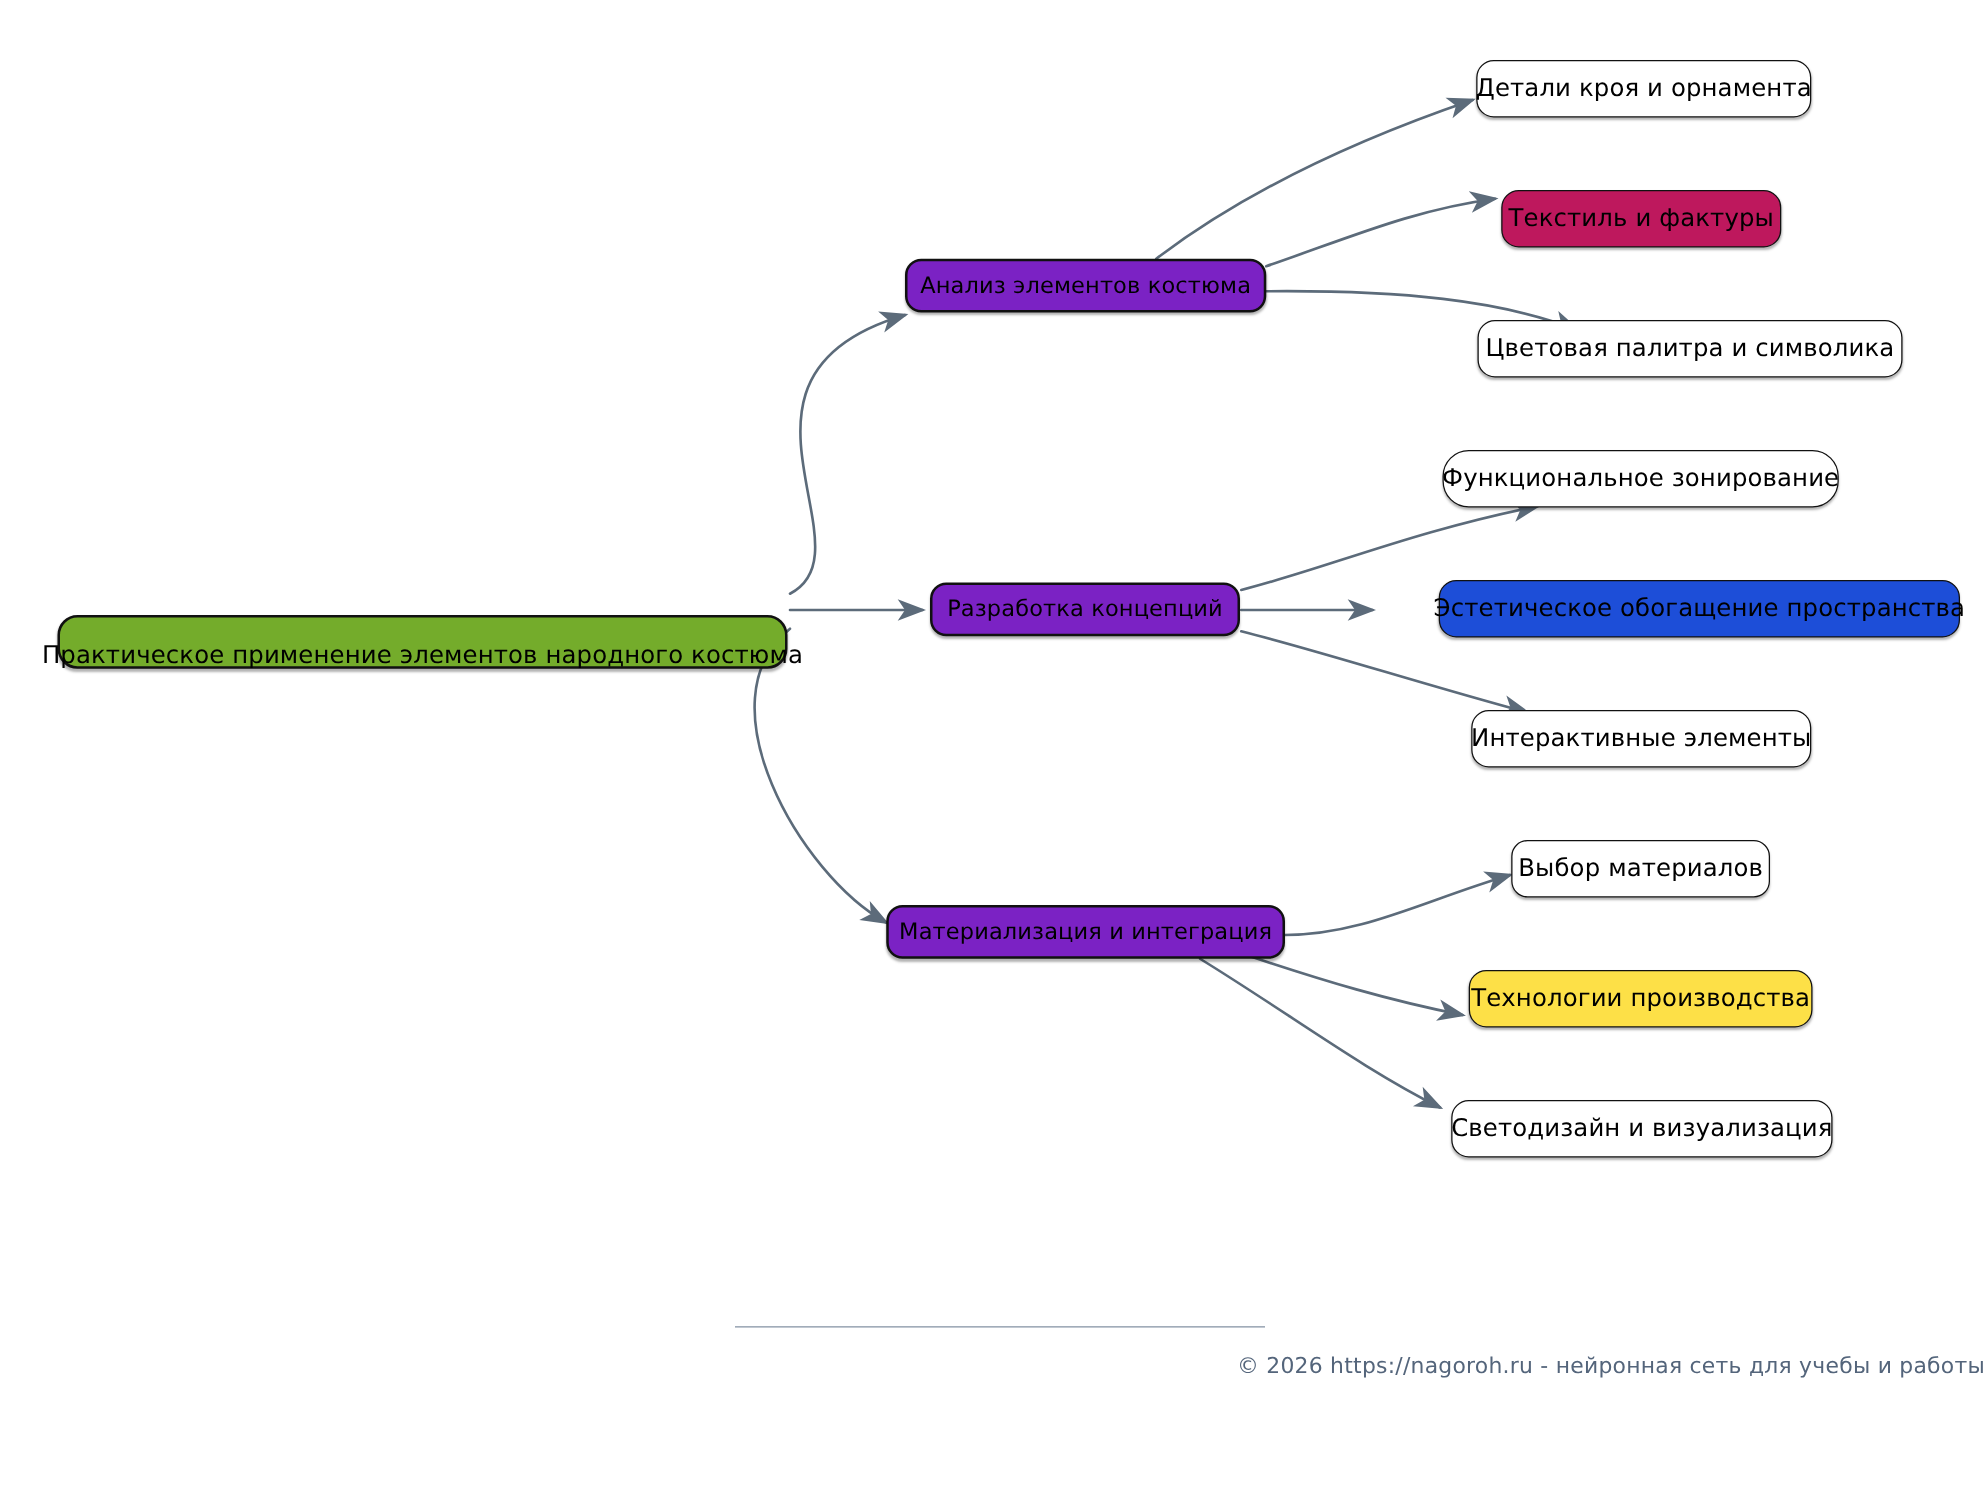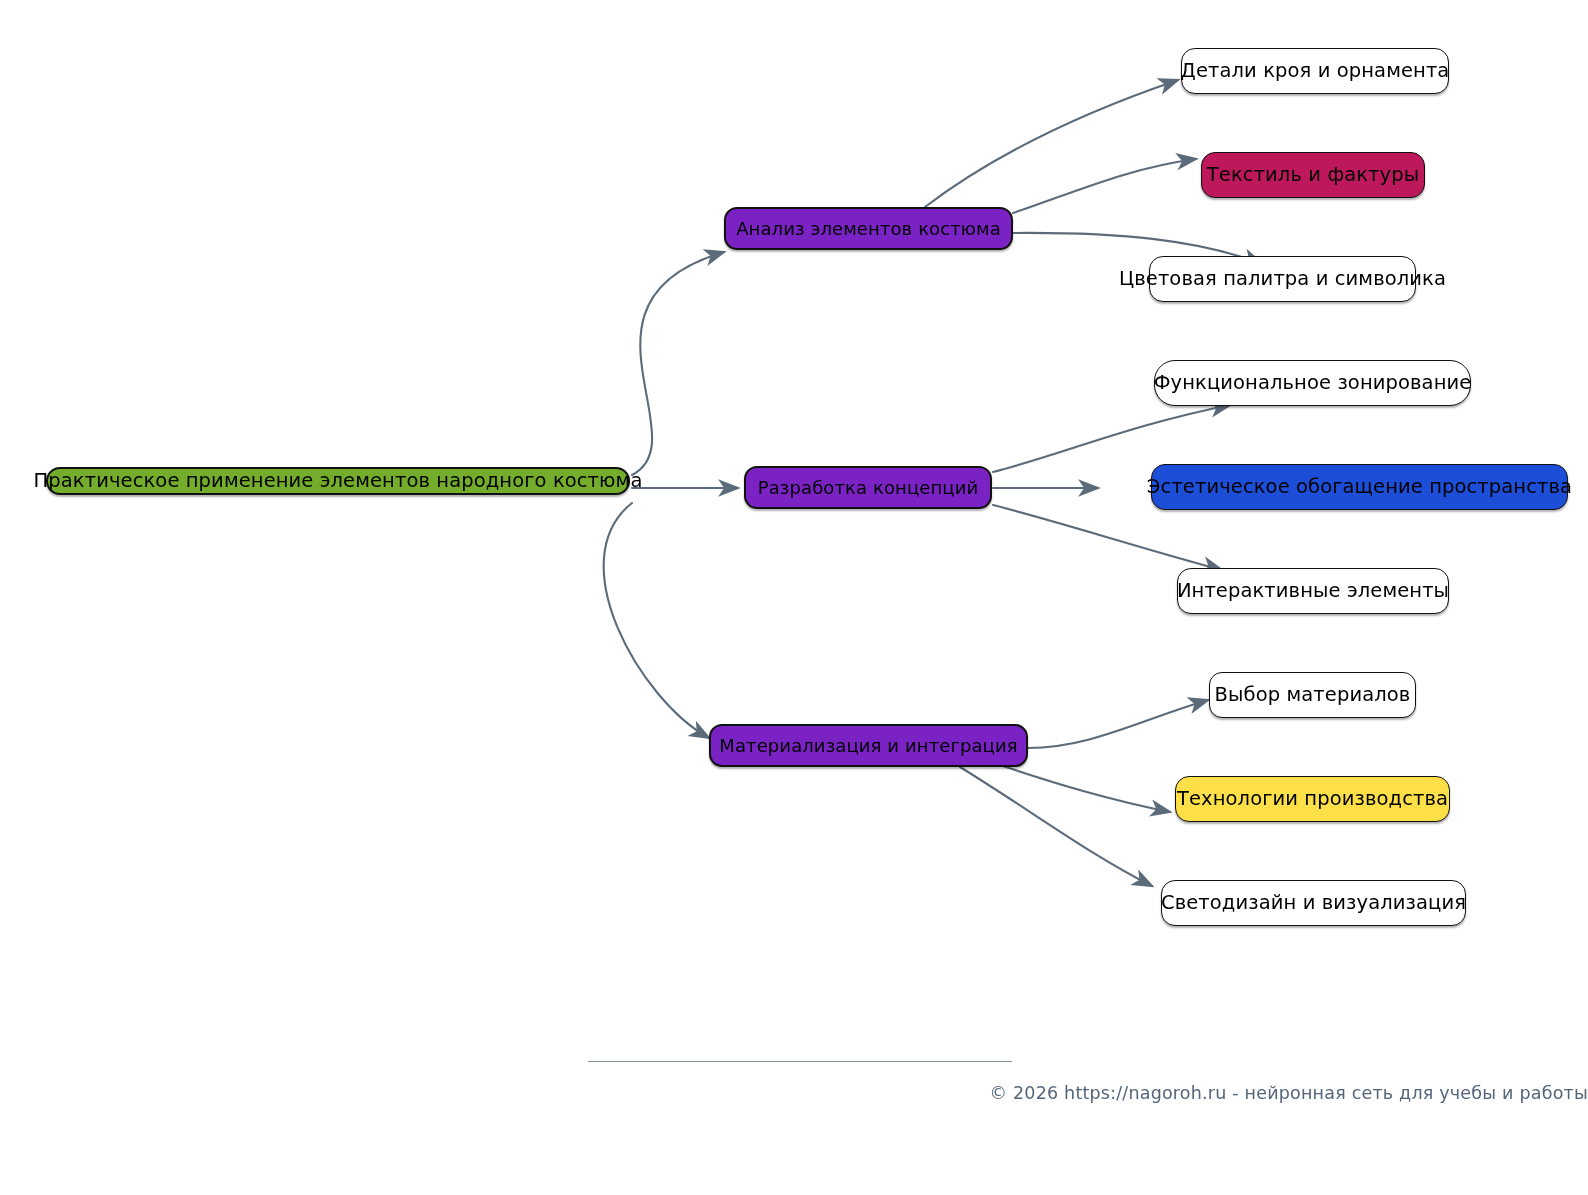--- a/index.html
+++ b/index.html
@@ -115,33 +115,33 @@
         <path d="M 993 472 C 1060 455, 1130 425, 1230 405" fill="none" stroke="#5c6b7a" stroke-width="2.1" stroke-linecap="round" marker-end="url(#arrow)"></path>
         <path d="M 993 488 L 1098 488" fill="none" stroke="#5c6b7a" stroke-width="2.1" stroke-linecap="round" marker-end="url(#arrow)"></path>
         <path d="M 993 505 C 1060 522, 1140 548, 1222 570" fill="none" stroke="#5c6b7a" stroke-width="2.1" stroke-linecap="round" marker-end="url(#arrow)"></path>
         <path d="M 1028 748 C 1090 748, 1140 720, 1208 700" fill="none" stroke="#5c6b7a" stroke-width="2.1" stroke-linecap="round" marker-end="url(#arrow)"></path>
         <path d="M 1000 765 C 1060 785, 1110 800, 1170 812" fill="none" stroke="#5c6b7a" stroke-width="2.1" stroke-linecap="round" marker-end="url(#arrow)"></path>
         <path d="M 960 767 C 1030 810, 1090 855, 1152 886" fill="none" stroke="#5c6b7a" stroke-width="2.1" stroke-linecap="round" marker-end="url(#arrow)"></path>
       </g>
   </svg>
 
   <div id="nodes-layer">
-      <div class="node root" style="left: 46px; top: 467px; width: 584px; height: 28px; background: rgb(116, 172, 43);">
+      <div class="node root" style="left: 46px; top: 492px; width: 584px; height: 43px; background: rgb(116, 172, 43); align-items: flex-end;">
         <span class="node-label">Практическое применение элементов народного костюма</span>
       </div>
       <div class="node branch" style="left: 724px; top: 207px; width: 289px; height: 43px; background: rgb(123, 34, 196);">
         <span class="node-label">Анализ элементов костюма</span>
       </div>
       <div class="node leaf" style="left: 1181px; top: 48px; width: 268px; height: 46px; background: rgb(255, 255, 255);">
         <span class="node-label">Детали кроя и орнамента</span>
       </div>
       <div class="node leaf" style="left: 1201px; top: 152px; width: 224px; height: 46px; background: #be185d; border-radius: 14px;">
         <span class="node-label">Текстиль и фактуры</span>
       </div>
-      <div class="node leaf" style="left: 1149px; top: 256px; width: 267px; height: 46px; background: rgb(255, 255, 255);">
+      <div class="node leaf" style="left: 1182px; top: 256px; width: 340px; height: 46px; background: rgb(255, 255, 255);">
         <span class="node-label">Цветовая палитра и символика</span>
       </div>
       <div class="node branch" style="left: 744px; top: 466px; width: 248px; height: 43px; background: rgb(123, 34, 196);">
         <span class="node-label">Разработка концепций</span>
       </div>
       <div class="node leaf" style="left: 1154px; top: 360px; width: 317px; height: 46px; background: rgb(255, 255, 255); border-radius: 21px;">
         <span class="node-label">Функциональное зонирование</span>
       </div>
       <div class="node leaf" style="left: 1104px; top: 464px; width: 417px; height: 46px; background: #1d4ed8; margin-left: 47px;">
         <span class="node-label">Эстетическое обогащение пространства</span>

